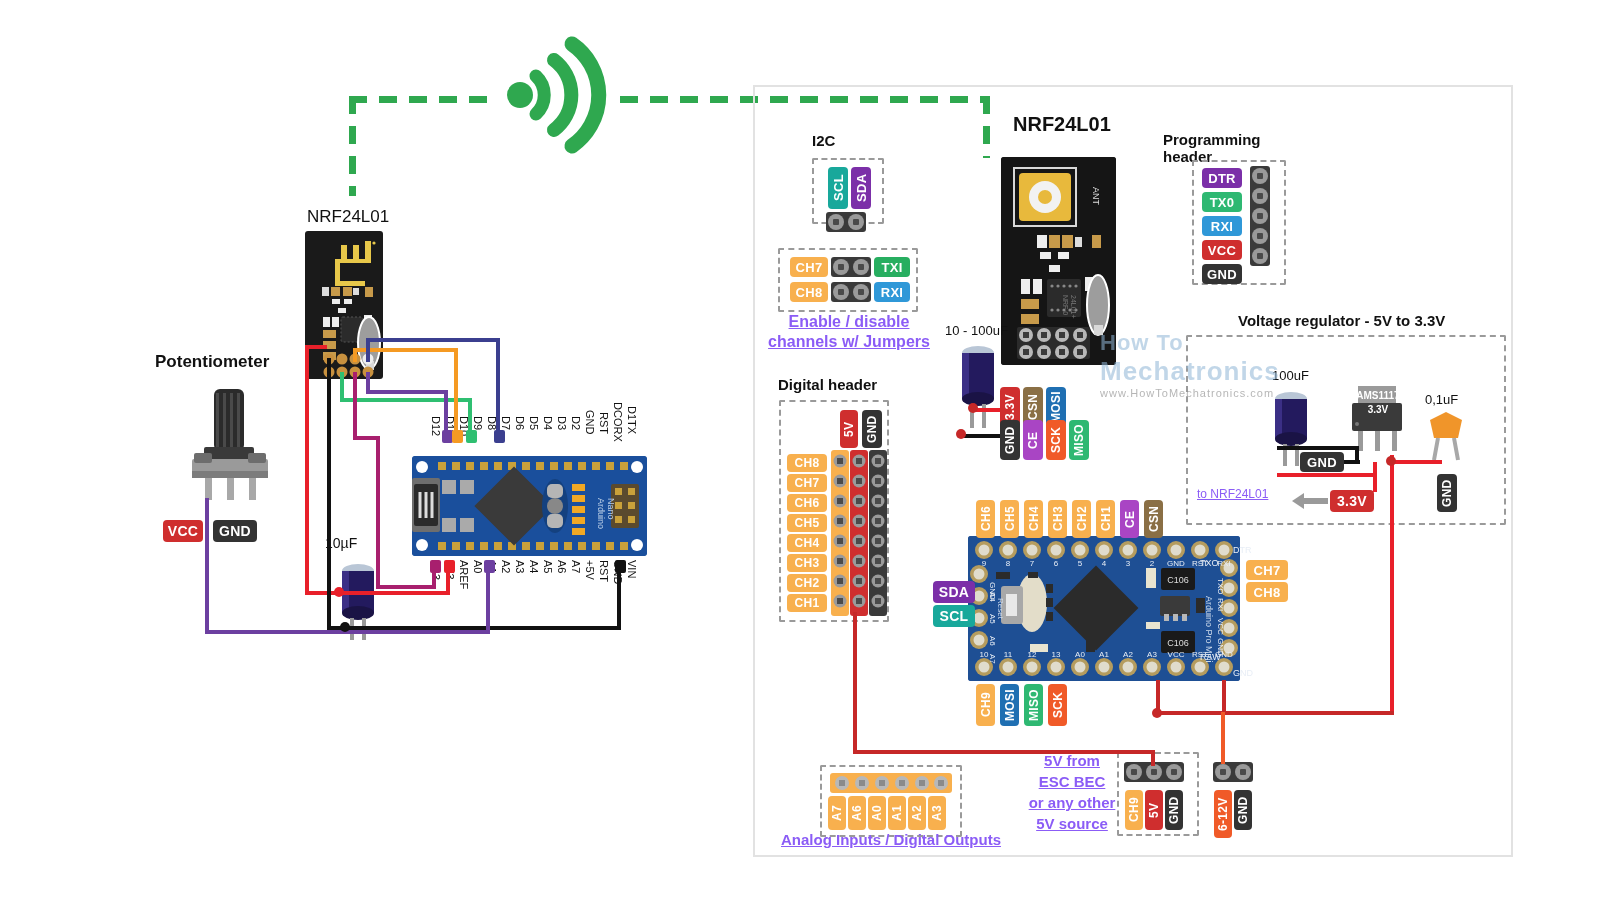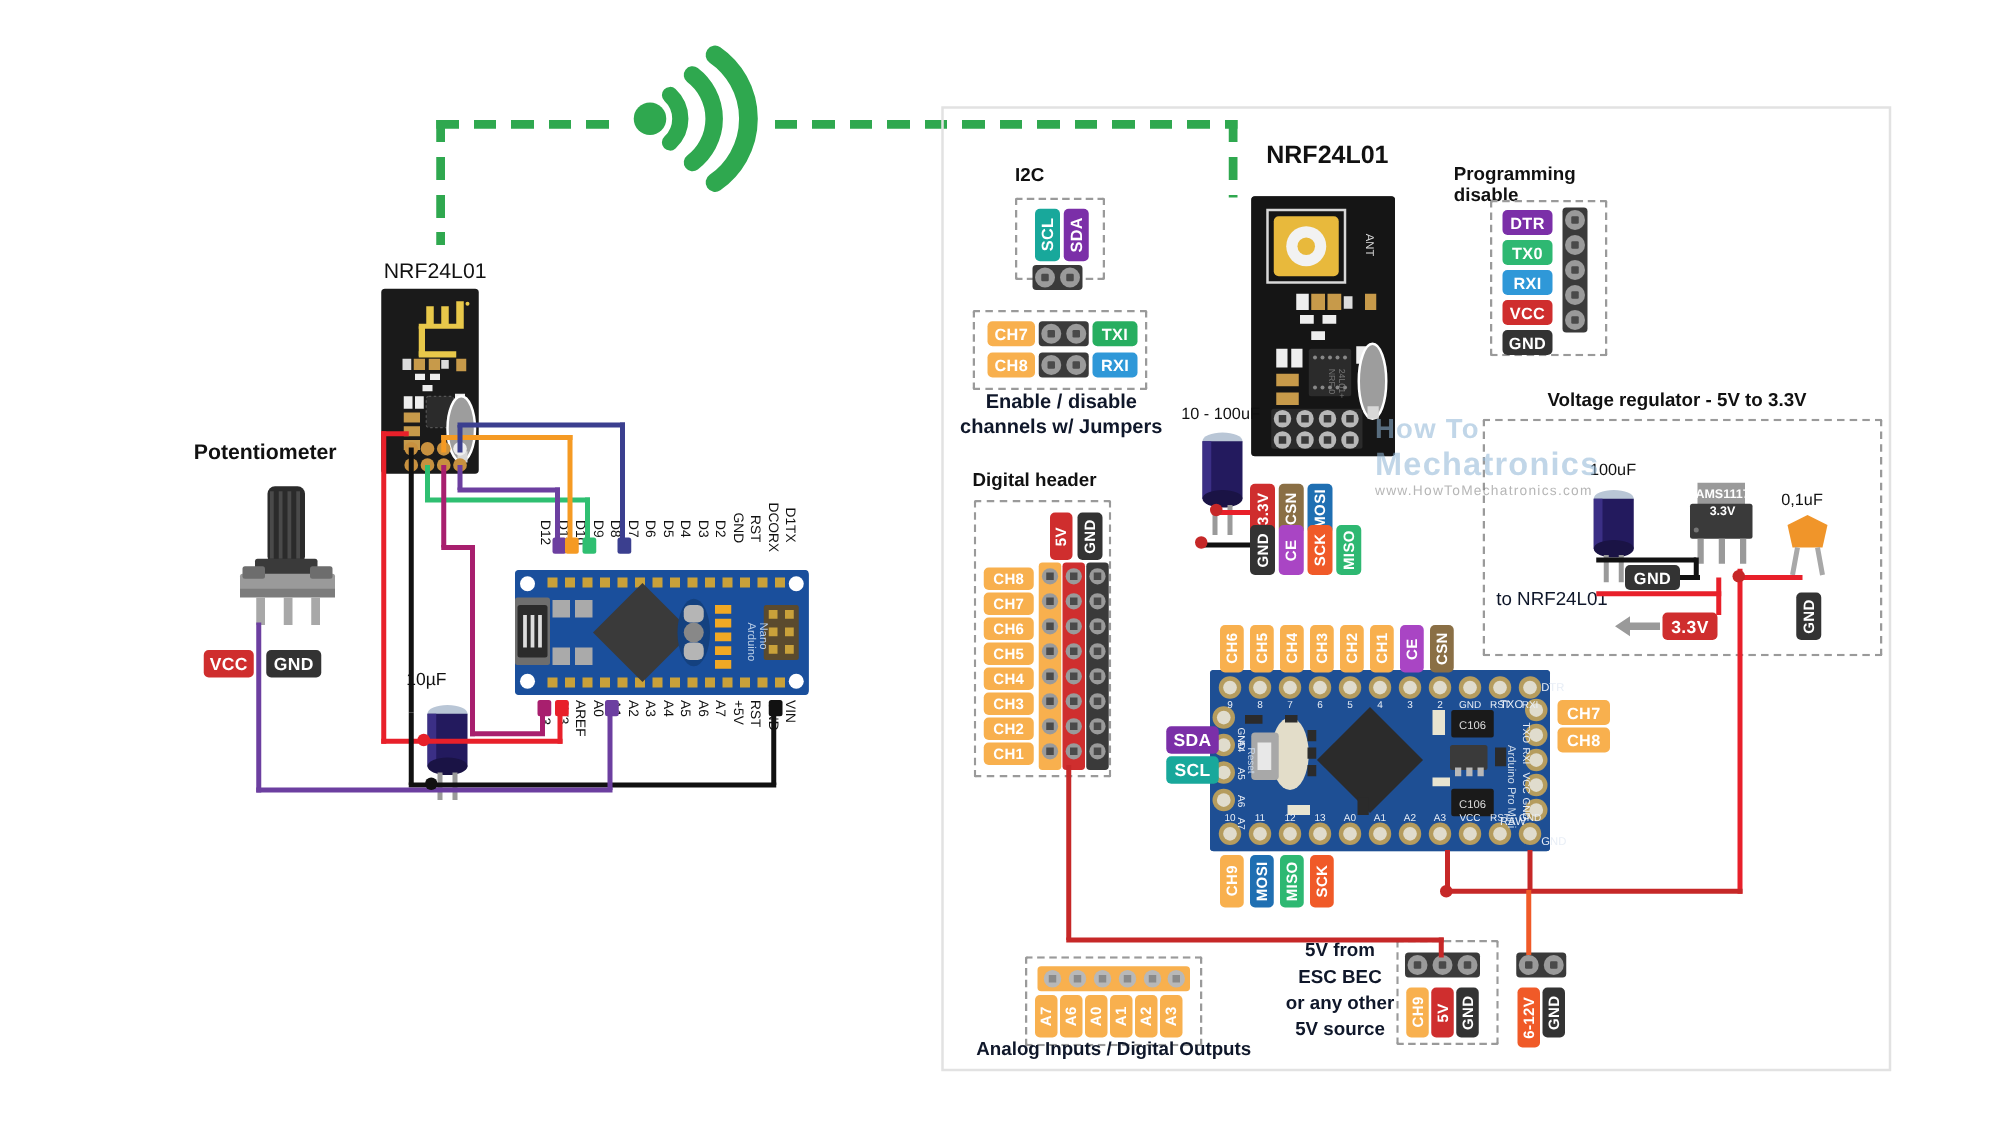--- a/index.html
+++ b/index.html
@@ -59,21 +59,21 @@
   .hdr .pin::after{
     content:""; width:6px; height:6px; background:#4a4a4a;
     display:block; border-radius:1px;
   }
   .hdr.col{ flex-direction:column; }
 
   .dashbox{ border:2px dashed #9a9a9a; border-radius:2px; }
 
   .cap-lbl{ font-size:14px; color:#111; }
   .sect-lbl{ font-size:15px; font-weight:bold; color:#111; text-align:left; }
-  .plain-lbl{ font-size:16px; color:#0f172a; text-align:center; }
+  .plain-lbl{ font-size:16px; color:#8b5cf6; text-align:center;text-decoration:underline; }
 
   
   .nano{ background:#1a4f9c; border-radius:4px; }
   .promini{ background:#1e4f94; border-radius:3px; }
   .nrf{ background:#1a1a1a; border-radius:3px; }
 
   .silk{ color:#d8e4f2; font-size:8px; font-family:"Liberation Sans", sans-serif; }
   .silk-v{ writing-mode:vertical-rl; }
 
   
@@ -530,21 +530,21 @@
   <div class="dot dkred abs" style="left:956px; top:429px;"></div>
 
   <div class="abs chip vert c-red" style="left:1000px; top:387px; width:20px; height:40px; font-size:12px;">3.3V</div>
   <div class="abs chip vert c-brown" style="left:1023px; top:387px; width:20px; height:40px; font-size:12px;">CSN</div>
   <div class="abs chip vert c-blue2" style="left:1046px; top:387px; width:20px; height:40px; font-size:12px;">MOSI</div>
   <div class="abs chip vert c-dark" style="left:1000px; top:420px; width:20px; height:40px; font-size:12px;">GND</div>
   <div class="abs chip vert c-purple2" style="left:1023px; top:420px; width:20px; height:40px; font-size:12px;">CE</div>
   <div class="abs chip vert c-orangered" style="left:1046px; top:420px; width:20px; height:40px; font-size:12px;">SCK</div>
   <div class="abs chip vert c-green2" style="left:1069px; top:420px; width:20px; height:40px; font-size:12px;">MISO</div>
 
-  <div class="abs sect-lbl" style="left:1163px; top:131px; width:150px;">Programming disable</div>
+  <div class="abs sect-lbl" style="left:1163px; top:131px; width:150px;">Programming header</div>
   <div class="abs dashbox" style="left:1192px; top:160px; width:94px; height:125px;"></div>
   <div class="abs chip c-purple" style="left:1202px; top:168px; width:40px; height:20px; font-size:13px;">DTR</div>
   <div class="abs chip c-green2" style="left:1202px; top:192px; width:40px; height:20px; font-size:13px;">TX0</div>
   <div class="abs chip c-blue" style="left:1202px; top:216px; width:40px; height:20px; font-size:13px;">RXI</div>
   <div class="abs chip c-red" style="left:1202px; top:240px; width:40px; height:20px; font-size:13px;">VCC</div>
   <div class="abs chip c-dark" style="left:1202px; top:264px; width:40px; height:20px; font-size:13px;">GND</div>
   <div class="abs hdr col" style="left:1250px; top:166px;">
     <div class="pin"></div>
     <div class="pin"></div>
     <div class="pin"></div>
@@ -580,21 +580,21 @@
 
   <div class="abs cap-lbl" style="left:1425px; top:392px; font-size:13px;">0,1uF</div>
   <div class="abs" style="left:1424px; top:408px; width:44px; height:54px;">
     <svg width="44" height="54" viewBox="0 0 44 54">
       <path d="M22 4 L38 12 L34 30 L10 30 L6 12 Z" fill="#f0952a"></path>
       <path d="M14 30 L10 52 M30 30 L34 52" stroke="#a8a8a8" stroke-width="4" fill="none"></path>
     </svg>
   </div>
   <div class="abs chip c-dark" style="left:1300px; top:452px; width:44px; height:20px; font-size:13px;">GND</div>
   <div class="abs chip vert c-dark" style="left:1437px; top:474px; width:20px; height:38px; font-size:12px;">GND</div>
-  <div class="abs plain-lbl" style="left:1197px; top:471px; width:120px; font-size:15px; text-align:left;">to NRF24L01</div>
+  <div class="abs plain-lbl" style="left:1197px; top:487px; width:120px; font-size:12px; text-align:left;">to NRF24L01</div>
   <div class="abs" style="left:1292px; top:492px; width:36px; height:18px;">
     <svg width="36" height="18" viewBox="0 0 36 18">
         <path d="M0 9 L12 1 L12 6 L36 6 L36 12 L12 12 L12 17 Z" fill="#9a9a9a"></path>
       </svg>
   </div>
   <div class="abs chip c-red" style="left:1330px; top:490px; width:44px; height:22px; font-size:14px;">3.3V</div>
 
   <div class="w wh blk abs" style="left:1277px; top:446px; width:80px;"></div>
   <div class="w wv blk abs" style="left:1355px; top:446px; height:18px;"></div>
   <div class="w wh blk abs" style="left:1344px; top:460px; width:16px;"></div>

